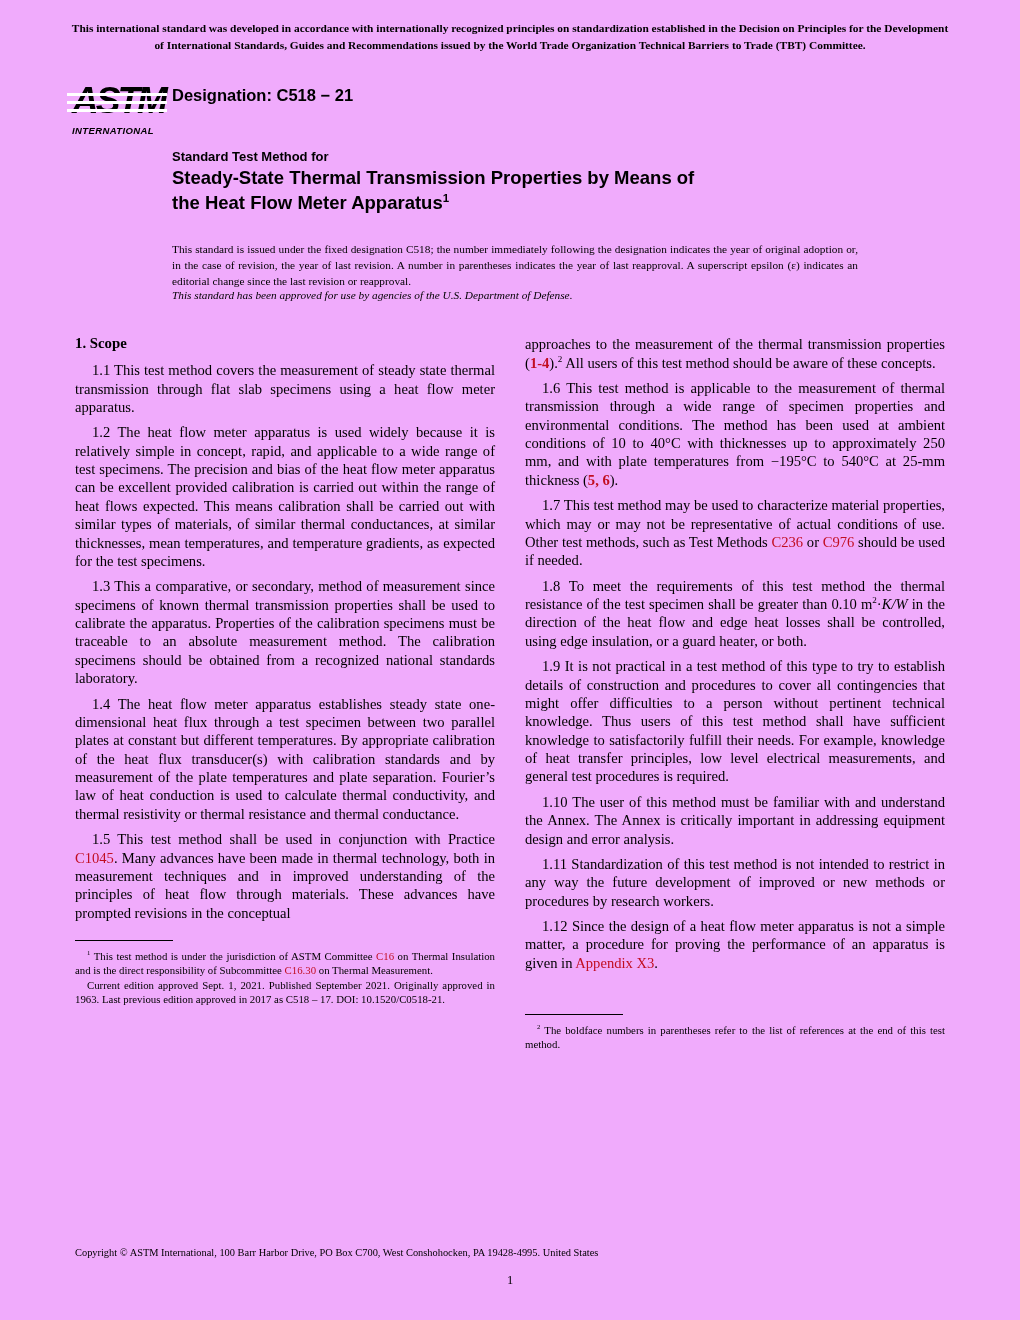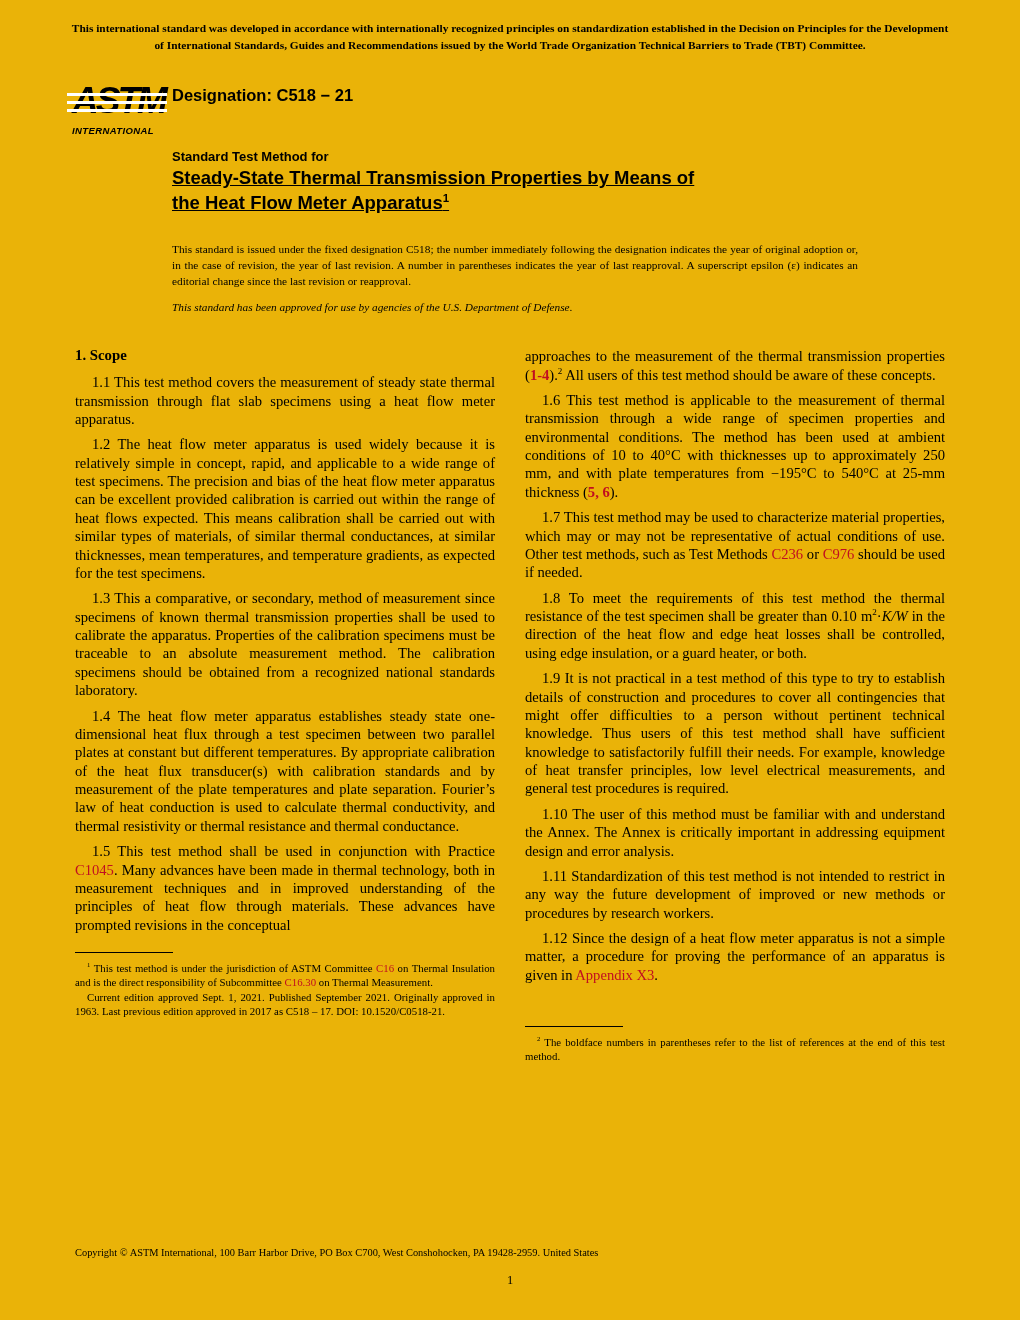--- a/index.html
+++ b/index.html
@@ -1,20 +1,20 @@
 <!DOCTYPE html>
 <html style="--link: #c10e21;"><head>
 <meta charset="utf-8">
 <style>
   html, body { margin: 0; padding: 0; background: #ffffff; }
   .page {
     position: relative;
     width: 1020px;
     height: 1320px;
-    background: #eab308;
+    background: #f0abfc;
     color: #000;
     font-family: "Liberation Serif", serif;
     overflow: hidden;
     margin: 0 auto;
   }
   .top-notice {
     margin: 20px 70px 0;
     font-size: 11.4px;
     font-weight: bold;
     line-height: 1.5;
@@ -49,29 +49,29 @@
   }
   .head-col { flex: 1; }
   .designation {
     font-family: "Liberation Sans", sans-serif;
     font-weight: bold;
     font-size: 16.5px;
     margin: 8px 0 0;
   }
   .title-block { margin-top: 44px; font-family: "Liberation Sans", sans-serif; font-weight: bold; }
   .title-kicker { font-size: 13px; margin: 0 0 2px; }
-  .title-main { font-size: 18.5px; line-height: 1.32; margin: 0; max-width: 640px; text-decoration: underline; }
+  .title-main { font-size: 18.5px; line-height: 1.32; margin: 0; max-width: 640px; }
   .issuance {
     margin-top: 26px;
     font-size: 11.3px;
     line-height: 1.42;
     text-align: justify;
     max-width: 686px;
   }
-  .defense { margin-top: 12px; font-size: 11.3px; font-style: italic; }
+  .defense { margin-top: 0; font-size: 11.3px; font-style: italic; }
   .columns { display: flex; gap: 30px; margin: 34px 75px 0; justify-content: space-between; }
   .col { width: 420px; }
   .sec-head { font-size: 14.8px; font-weight: bold; margin: 0 0 9px; }
   .para {
     font-size: 14.6px;
     line-height: 1.26;
     text-align: justify;
     margin: 0 0 7px;
     text-indent: 17px;
   }
@@ -139,16 +139,16 @@
       <p class="para"><span>1.10 The user of this method must be familiar with and understand the Annex. The Annex is critically important in addressing equipment design and error analysis.</span></p>
       <p class="para"><span>1.11 Standardization of this test method is not intended to restrict in any way the future development of improved or new methods or procedures by research workers.</span></p>
       <p class="para"><span>1.12 Since the design of a heat flow meter apparatus is not a simple matter, a procedure for proving the performance of an apparatus is given in </span><span class="lnk">Appendix X3</span><span>.</span></p>
       <div class="fn2-wrap">
         <div class="fn-rule"></div>
         <p class="fn"><span class="sup">2</span><span> The boldface numbers in parentheses refer to the list of references at the end of this test method.</span></p>
       </div>
     </div>
   </div>
 
-  <div class="copyright">Copyright © ASTM International, 100 Barr Harbor Drive, PO Box C700, West Conshohocken, PA 19428-2959. United States</div>
+  <div class="copyright">Copyright © ASTM International, 100 Barr Harbor Drive, PO Box C700, West Conshohocken, PA 19428-4995. United States</div>
   <div class="page-num">1</div>
 
 </div>
 
 </body></html>

